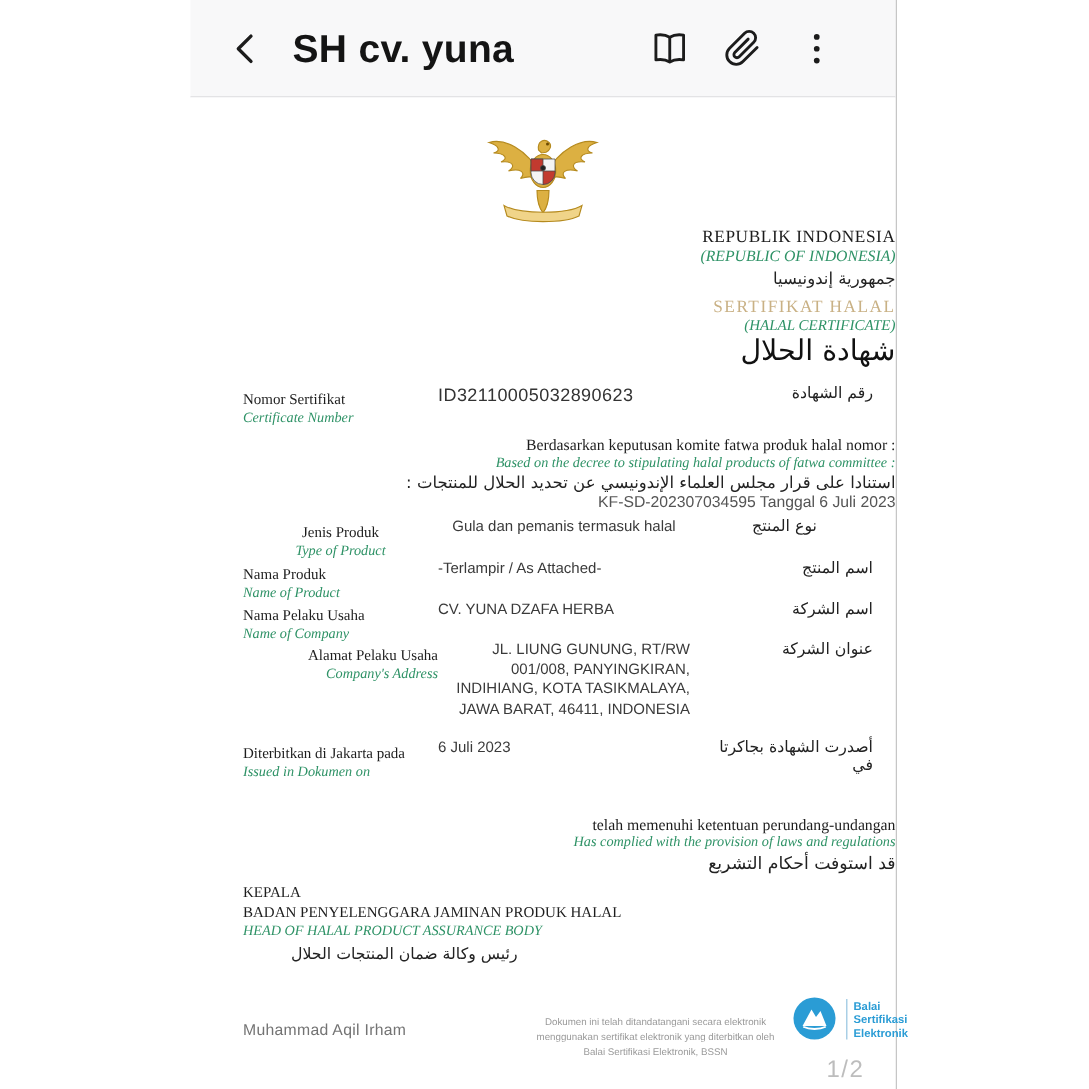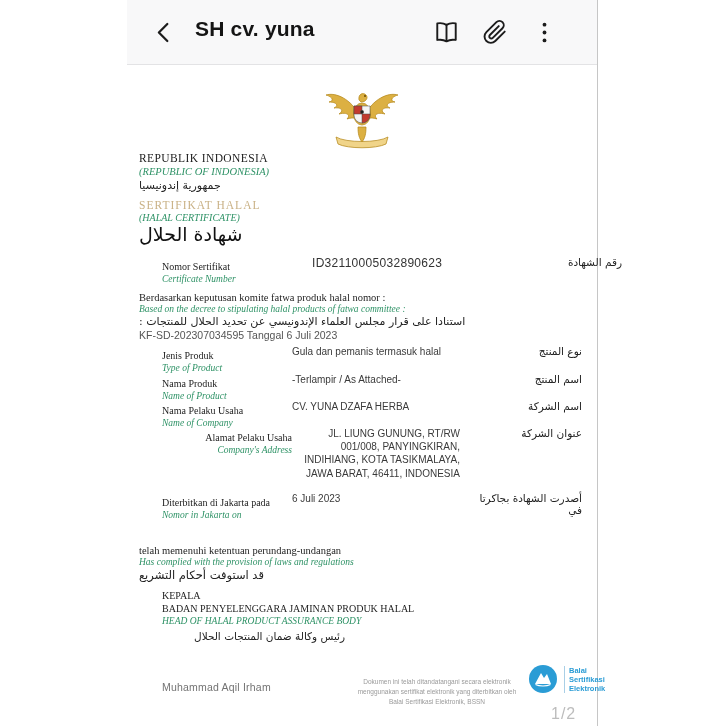--- a/index.html
+++ b/index.html
@@ -8,58 +8,58 @@
   .stage { position:relative; width:726px; height:726px; background:#fff; }
 
   
   .phone { position:absolute; left:127px; top:0; width:471px; height:726px;
            background:#fff; border-right:1px solid #c6c6c6; }
 
   
   .appbar { position:absolute; top:0; left:0; width:100%; height:65px;
             background:#f8f8f9; border-bottom:1px solid #e3e3e5; }
   .back-btn { position:absolute; left:24px; top:19px; width:27px; height:27px; cursor:pointer; }
-  .appbar-title { position:absolute; left:68px; top:17px; font-size:21px; font-weight:700;
+  .appbar-title { position:absolute; left:68px; top:17px; font-size:26px; font-weight:700;
                   color:#141414; letter-spacing:.2px; white-space:nowrap; }
   .actions { position:absolute; left:306px; top:19px; display:flex; }
   .act { width:27px; height:27px; margin-right:22px; cursor:pointer; }
   .act:last-child { margin-right:0; }
 
   
   .doc { position:absolute; top:65px; left:0; width:100%; height:661px; background:#fff; }
-  .ctr { position:absolute; left:12px; width:100%; text-align:left; }
+  .ctr { position:absolute; left:0; width:100%; text-align:right; }
   .serif { font-family:"Liberation Serif", serif; }
   .green { font-family:"Liberation Serif", serif; font-style:italic; color:#2e9266; }
   .ar { font-family:"DejaVu Sans", sans-serif; direction:rtl; unicode-bidi:isolate; }
 
   .emblem { position:absolute; top:20px; left:50%; transform:translateX(-50%); }
 
   .h-country    { top:87px;  font-size:11.5px; color:#1c1c1c; letter-spacing:.4px; }
   .h-country-en { top:101px; font-size:10.5px; }
   .h-country-ar { top:114px; font-size:11px; color:#222; }
   .h-title      { top:134px; font-size:11.5px; color:#c9b185; letter-spacing:1px; font-family:"Liberation Serif", serif; }
   .h-title-en   { top:147px; font-size:10px; }
   .h-title-ar   { top:158px; font-size:19px; color:#111; }
 
   .row-grid { position:absolute; left:35px; width:420px; display:grid;
               grid-template-columns:130px 172px 118px; }
   .lblid { font-family:"Liberation Serif", serif; font-size:10px; color:#1d1d1d; line-height:1.25; }
   .lblen { display:block; font-family:"Liberation Serif", serif; font-style:italic; font-size:9.5px; color:#2e9266; line-height:1.25; }
   .val   { font-size:10px; color:#3a3a3a; line-height:1.32; padding-right:4px; }
   .arl   { font-family:"DejaVu Sans", sans-serif; direction:rtl; font-size:10.5px; color:#222; }
 
-  .row-nomor { top:191px;gap:20px; }
+  .row-nomor { top:191px; }
   .row-nomor .val { font-size:12px; color:#333; letter-spacing:.3px; }
 
   .decree-1 { top:227px; font-size:10.5px; color:#1d1d1d; }
   .decree-2 { top:239px; font-size:9.5px; }
   .decree-3 { top:250px; font-size:11px; color:#222; }
   .decree-4 { top:264px; font-size:10.5px; color:#555; }
 
-  .f-row-0 { top:280px; }
+  .f-row-0 { top:280px;text-align:center; }
   .f-row-1 { top:308px; }
   .f-row-2 { top:335px; }
   .f-row-3 { top:362px;text-align:right; }
   .f-row-4 { top:427px; }
 
   .comp-1 { top:480px; font-size:10.5px; color:#1d1d1d; }
   .comp-2 { top:492px; font-size:9.5px; }
   .comp-3 { top:503px; font-size:11.5px; color:#222; }
 
   .sig { position:absolute; left:35px; top:524px; width:300px; }
@@ -188,21 +188,21 @@
           <span class="lblid">Alamat Pelaku Usaha</span>
           <span class="lblen">Company's Address</span>
         </div>
         <div class="val">JL. LIUNG GUNUNG, RT/RW 001/008, PANYINGKIRAN, INDIHIANG, KOTA TASIKMALAYA, JAWA BARAT, 46411, INDONESIA</div>
         <div class="arl">عنوان الشركة</div>
       </div>
 
       <div class="row-grid f-row-4">
         <div>
           <span class="lblid">Diterbitkan di Jakarta pada</span>
-          <span class="lblen">Nomor in Jakarta on</span>
+          <span class="lblen">Issued in Dokumen on</span>
         </div>
         <div class="val">6 Juli 2023</div>
         <div class="arl">أصدرت الشهادة بجاكرتا في</div>
       </div>
 
       <div class="ctr serif comp-1">telah memenuhi ketentuan perundang-undangan</div>
       <div class="ctr ar comp-3">قد استوفت أحكام التشريع</div>
       <div class="ctr green comp-2">Has complied with the provision of laws and regulations</div>
 
       <div class="sig">

